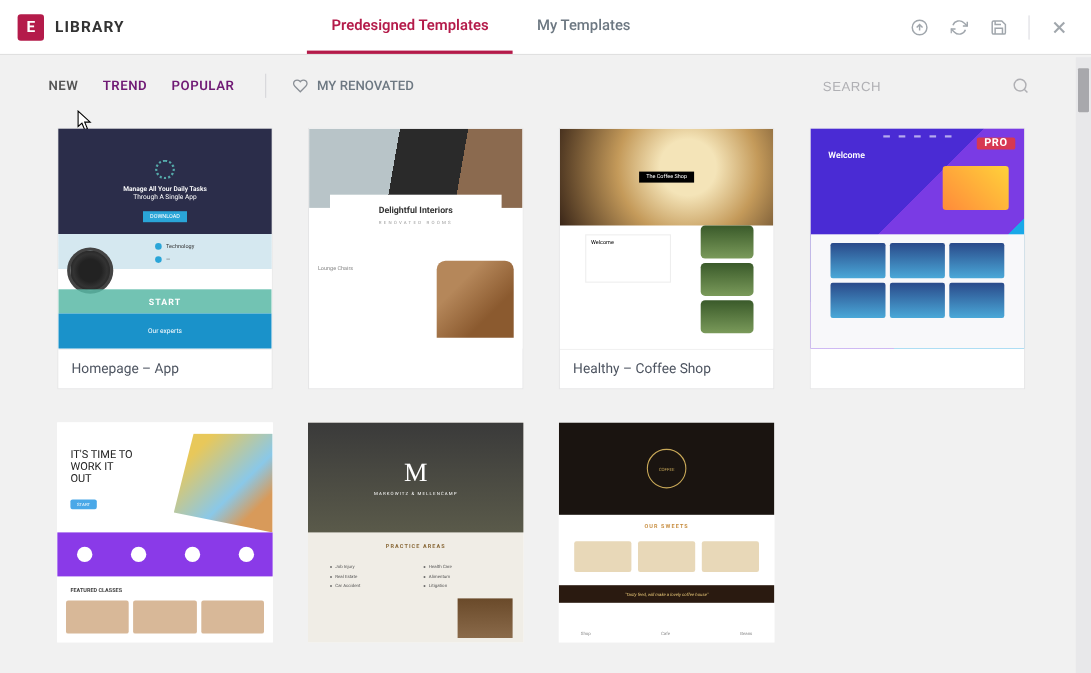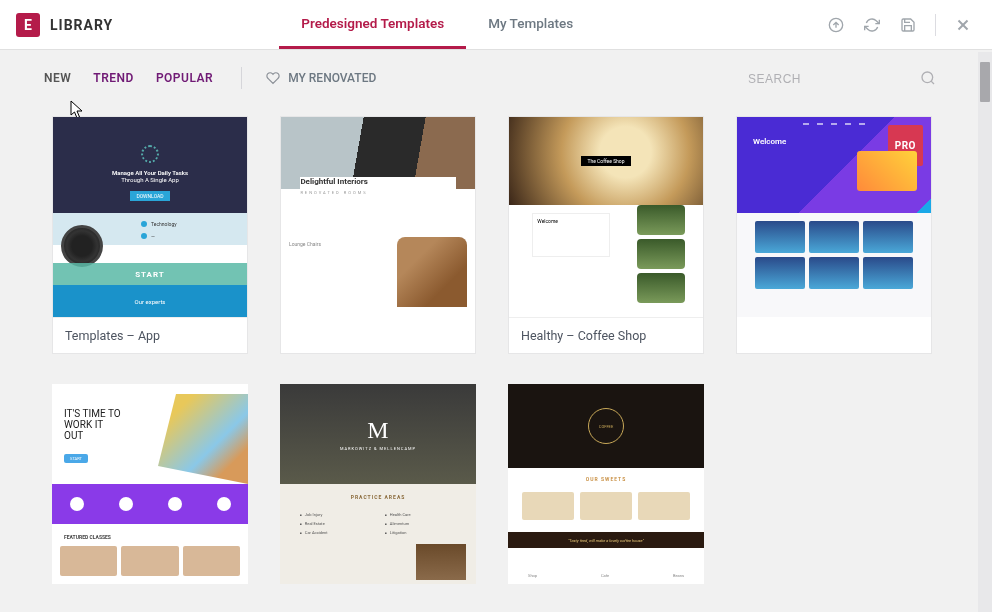--- a/index.html
+++ b/index.html
@@ -28,21 +28,21 @@
 .search-input::placeholder { color: #b0b0b4; font-weight: 500; }
 .search-icon { color: #b0b0b4; }
 
 
 .cursor-arrow { position: absolute; left: 70px; top: 100px; pointer-events: none; }
 
 
 .grid { display: grid; grid-template-columns: repeat(4, 196px); column-gap: 32px; row-gap: 30px; padding: 10px 44px 0 52px; }
 .card { background: #fff; border: 1px solid #e6e6e7; display: flex; flex-direction: column; cursor: pointer; }
 .thumb { width: 100%; height: 200px; position: relative; overflow: hidden; background: #eee; }
-.badge-pro { position: absolute; top: 8px; right: 8px; background: #d73852; color: #fff; font-size: 10px; font-weight: 700; letter-spacing: 0.5px; padding: 15px 7px; border-radius: 2px; }
+.badge-pro { position: absolute; top: 8px; right: 8px; background: #d73852; color: #fff; font-size: 10px; font-weight: 700; letter-spacing: 0.5px; padding: 0 7px; border-radius: 2px; }
 .card-title { font-size: 12.5px; color: #4d5460; padding: 10px 12px; border-top: 1px solid #eee; }
 
 .card.row2 .thumb { height: 200px; }
 .card.row2 { border: none; }
 
 
 .scrollbar-track { position: absolute; right: 0; top: 52px; width: 14px; height: 560px; background: #e8e8ea; }
 .scrollbar-thumb { position: absolute; top: 10px; left: 2px; width: 10px; height: 40px; background: #a8a8ac; border-radius: 1px; }
 
 
@@ -54,21 +54,21 @@
 .t1 .btn { display: inline-block; background: #2aa5d8; color: #fff; font-size: 5px; padding: 2px 6px; margin-top: 4px; }
 .t1 .watch { position: absolute; left: 8px; top: 54%; width: 42px; height: 42px; border-radius: 50%; background: radial-gradient(circle, #222 40%, #333 60%, #111 100%); border: 3px solid #444; }
 .t1 .features { position: absolute; top: 52%; right: 6px; width: 100px; }
 .t1 .features .ft { font-size: 5px; color: #333; margin-bottom: 6px; display: flex; gap: 4px; }
 .t1 .features .dot { width: 6px; height: 6px; background: #2aa5d8; border-radius: 50%; }
 .t1 .insert-overlay { position: absolute; bottom: 16%; left: 0; right: 0; height: 22px; background: rgba(89,184,166,0.85); display: flex; align-items: center; justify-content: center; color: #fff; font-size: 8px; font-weight: 700; letter-spacing: 1px; }
 .t1 .bluebar { position: absolute; bottom: 0; left: 0; right: 0; height: 16%; background: #1a92ca; color: #fff; font-size: 6px; display: flex; align-items: center; justify-content: center; }
 
 .t2 { background: #fff; }
 .t2 .photo { position: absolute; top: 0; left: 0; right: 0; height: 36%; background: linear-gradient(100deg, #b8c4c8 40%, #2a2a2a 40% 70%, #8b6a4f 70%); }
-.t2 .whitebox { position: absolute; top: 30%; left: 10%; right: 10%; height: 26%; background: #fff; }
+.t2 .whitebox { position: absolute; top: 30%; left: 10%; right: 10%; height: 26%; background: #fff; text-align: center; padding-top: 10px; }
 .t2 .whitebox .h { font-size: 8px; font-weight: 700; color: #333; }
 .t2 .whitebox .s { font-size: 4px; color: #999; letter-spacing: 2px; margin-top: 4px; }
 .t2 .lounge { position: absolute; left: 8px; top: 62%; font-size: 5px; color: #888; }
 .t2 .chair { position: absolute; right: 8px; top: 60%; width: 70px; height: 70px; background: linear-gradient(135deg, #b5875a 30%, #8b5a2f 70%); border-radius: 8px 8px 0 0; }
 
 .t3 { background: #fff; }
 .t3 .hero { position: absolute; top: 0; left: 0; right: 0; height: 44%; background: radial-gradient(circle at 60% 40%, #f4e4b8 20%, #c49a5a 50%, #3a2618 100%); display: flex; align-items: center; justify-content: center; }
 .t3 .hero .tag { background: #000; color: #fff; font-size: 5px; padding: 2px 6px; }
 .t3 .welcome { position: absolute; top: 48%; left: 12%; width: 40%; height: 22%; background: #fff; border: 1px solid #eee; padding: 4px; font-size: 5px; }
 .t3 .plates { position: absolute; right: 6px; top: 44%; width: 60px; height: 100px; }
@@ -207,21 +207,21 @@
             <span>Technology</span>
           </div>
         <div class="ft">
             <div class="dot"></div>
             <span>—</span>
           </div>
       </div>
       <div class="insert-overlay">START</div>
       <div class="bluebar">Our experts</div>
     </div>
-    <div class="card-title">Templates – App</div>
+    <div class="card-title">Homepage – App</div>
   </div>
 
   <div class="card">
     <div class="thumb t2">
       <div class="badge-pro">PRO</div>
       <div class="photo"></div>
       <div class="whitebox">
           <div class="h">Delightful Interiors</div>
           <div class="s">RENOVATED ROOMS</div>
         </div>

